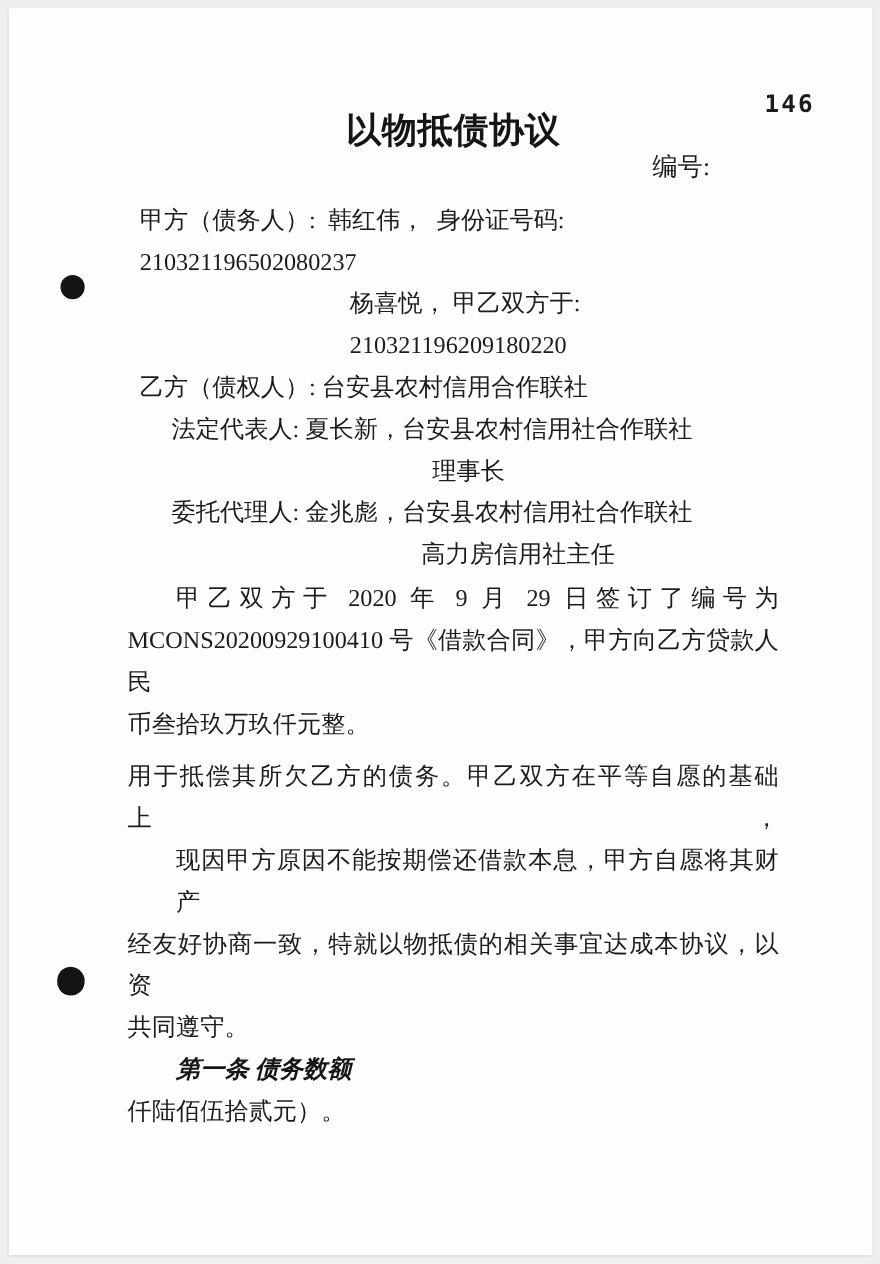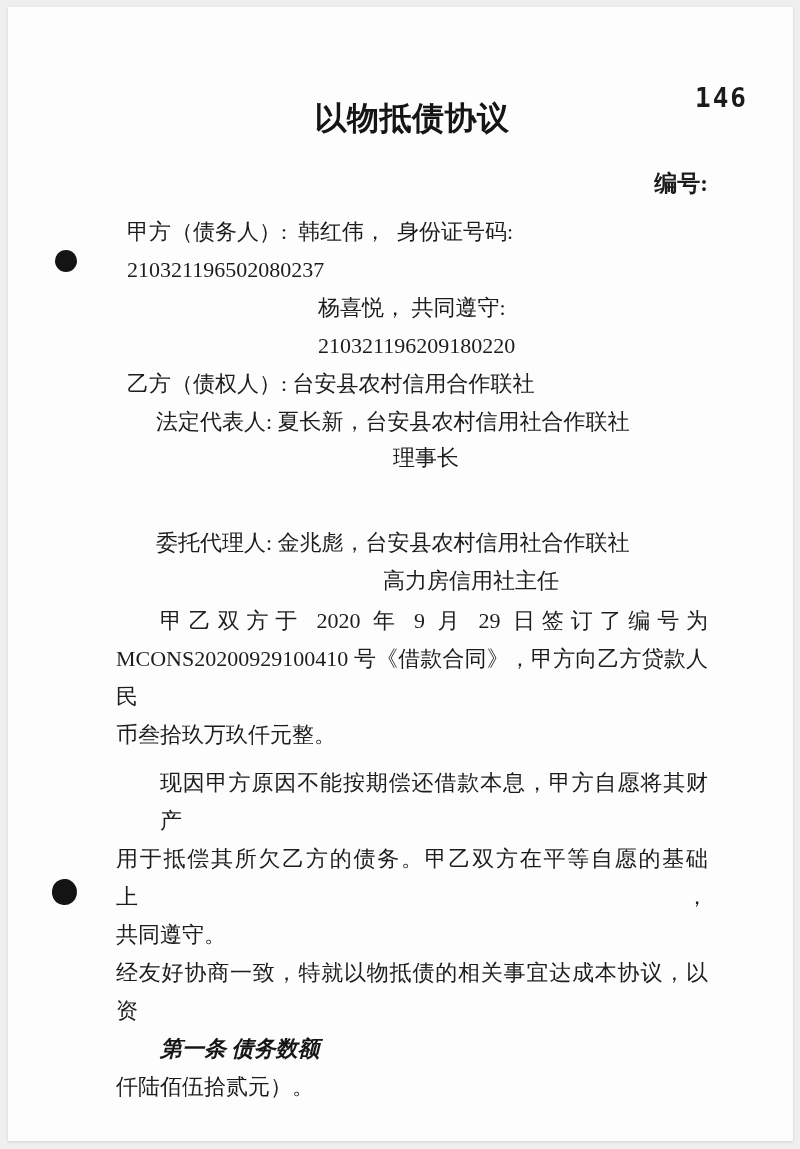--- a/index.html
+++ b/index.html
@@ -16,82 +16,82 @@
     box-shadow:0 1px 3px rgba(0,0,0,0.12);
   }
   .hole{
     position:absolute;background:#141414;border-radius:50%;
   }
   .hole1{left:47px;top:243px;width:22px;height:22px;}
   .hole2{left:44px;top:872px;width:25px;height:26px;transform:rotate(8deg);border-radius:48% 52% 50% 50%;}
   .stamp{
     position:absolute;left:687px;top:76px;
     font-family:"DejaVu Sans Mono",monospace;
-    font-weight:bold;font-size:26px;letter-spacing:2px;color:#1b1b1b;
+    font-weight:bold;font-size:22px;letter-spacing:2px;color:#1b1b1b;
   }
   .content{
     position:absolute;left:108px;top:0;width:592px;
     font-size:22px;line-height:38px;
   }
   .title{
     margin-top:92px;text-align:center;
     font-family:"Liberation Sans","DejaVu Sans",sans-serif;
     font-weight:bold;font-size:32px;line-height:38px;letter-spacing:0.5px;
     color:#151515;
   }
   .number-line{
-    margin-top:32px;line-height:30px;margin-left:477px;
-    font-weight:bold;font-size:23px;text-align:right;
+    margin-top:0;line-height:30px;margin-left:477px;
+    font-weight:normal;font-size:23px;
   }
   .line{white-space:pre-wrap;}
   .j{text-align:justify;text-align-last:justify;white-space:normal;}
   .ind{padding-left:44px;}
   .party{margin-top:14px;}
   .pl1{margin-left:11px;}
   .pl2{margin-left:202px;}
   .pl3{margin-left:11px;}
   .pl4{margin-left:40px;}
-  .pl5{margin-left:277px;font-family:Liberation Mono, monospace;}
-  .pl6{margin-left:40px;margin-top:45px;}
+  .pl5{margin-left:277px;}
+  .pl6{margin-left:40px;}
   .pl7{margin-left:267px;}
   .para1{margin-top:2px;}
   .para2{margin-top:10px;}
   .heading{font-weight:bold;margin-left:44px;color:#161616;font-style:italic;}
 </style>
 </head>
 <body>
 
 <div class="paper">
   <span class="hole hole1"></span>
   <span class="hole hole2"></span>
   <div class="stamp">146</div>
 
   <div class="content">
     <div class="title">以物抵债协议</div>
 
     <div class="number-line">编号:</div>
 
     <div class="line party pl1">甲方（债务人）:  韩红伟，  身份证号码: 210321196502080237</div>
-    <div class="line pl2">杨喜悦， 共同遵守: 210321196209180220</div>
+    <div class="line pl2">杨喜悦， 甲乙双方于: 210321196209180220</div>
     <div class="line pl3">乙方（债权人）: 台安县农村信用合作联社</div>
     <div class="line pl4">法定代表人: 夏长新，台安县农村信用社合作联社</div>
     <div class="line pl5">理事长</div>
     <div class="line pl6">委托代理人: 金兆彪，台安县农村信用社合作联社</div>
     <div class="line pl7">高力房信用社主任</div>
 
     <div class="para1">
       <div class="line j ind">甲乙双方于 2020 年 9 月 29 日签订了编号为</div>
       <div class="line j">MCONS20200929100410 号《借款合同》，甲方向乙方贷款人民</div>
       <div class="line">币叁拾玖万玖仟元整。</div>
     </div>
 
     <div class="para2">
+      <div class="line j">用于抵偿其所欠乙方的债务。甲乙双方在平等自愿的基础上，</div>
       <div class="line j ind">现因甲方原因不能按期偿还借款本息，甲方自愿将其财产</div>
-      <div class="line j">用于抵偿其所欠乙方的债务。甲乙双方在平等自愿的基础上，</div>
+      <div class="line j">经友好协商一致，特就以物抵债的相关事宜达成本协议，以资</div>
       <div class="line">共同遵守。</div>
-      <div class="line j">经友好协商一致，特就以物抵债的相关事宜达成本协议，以资</div>
     </div>
 
     <div class="line heading">第一条 债务数额</div>
     <div class="line">仟陆佰伍拾贰元）。</div>
 
   </div>
 </div>
 
 </body></html>

